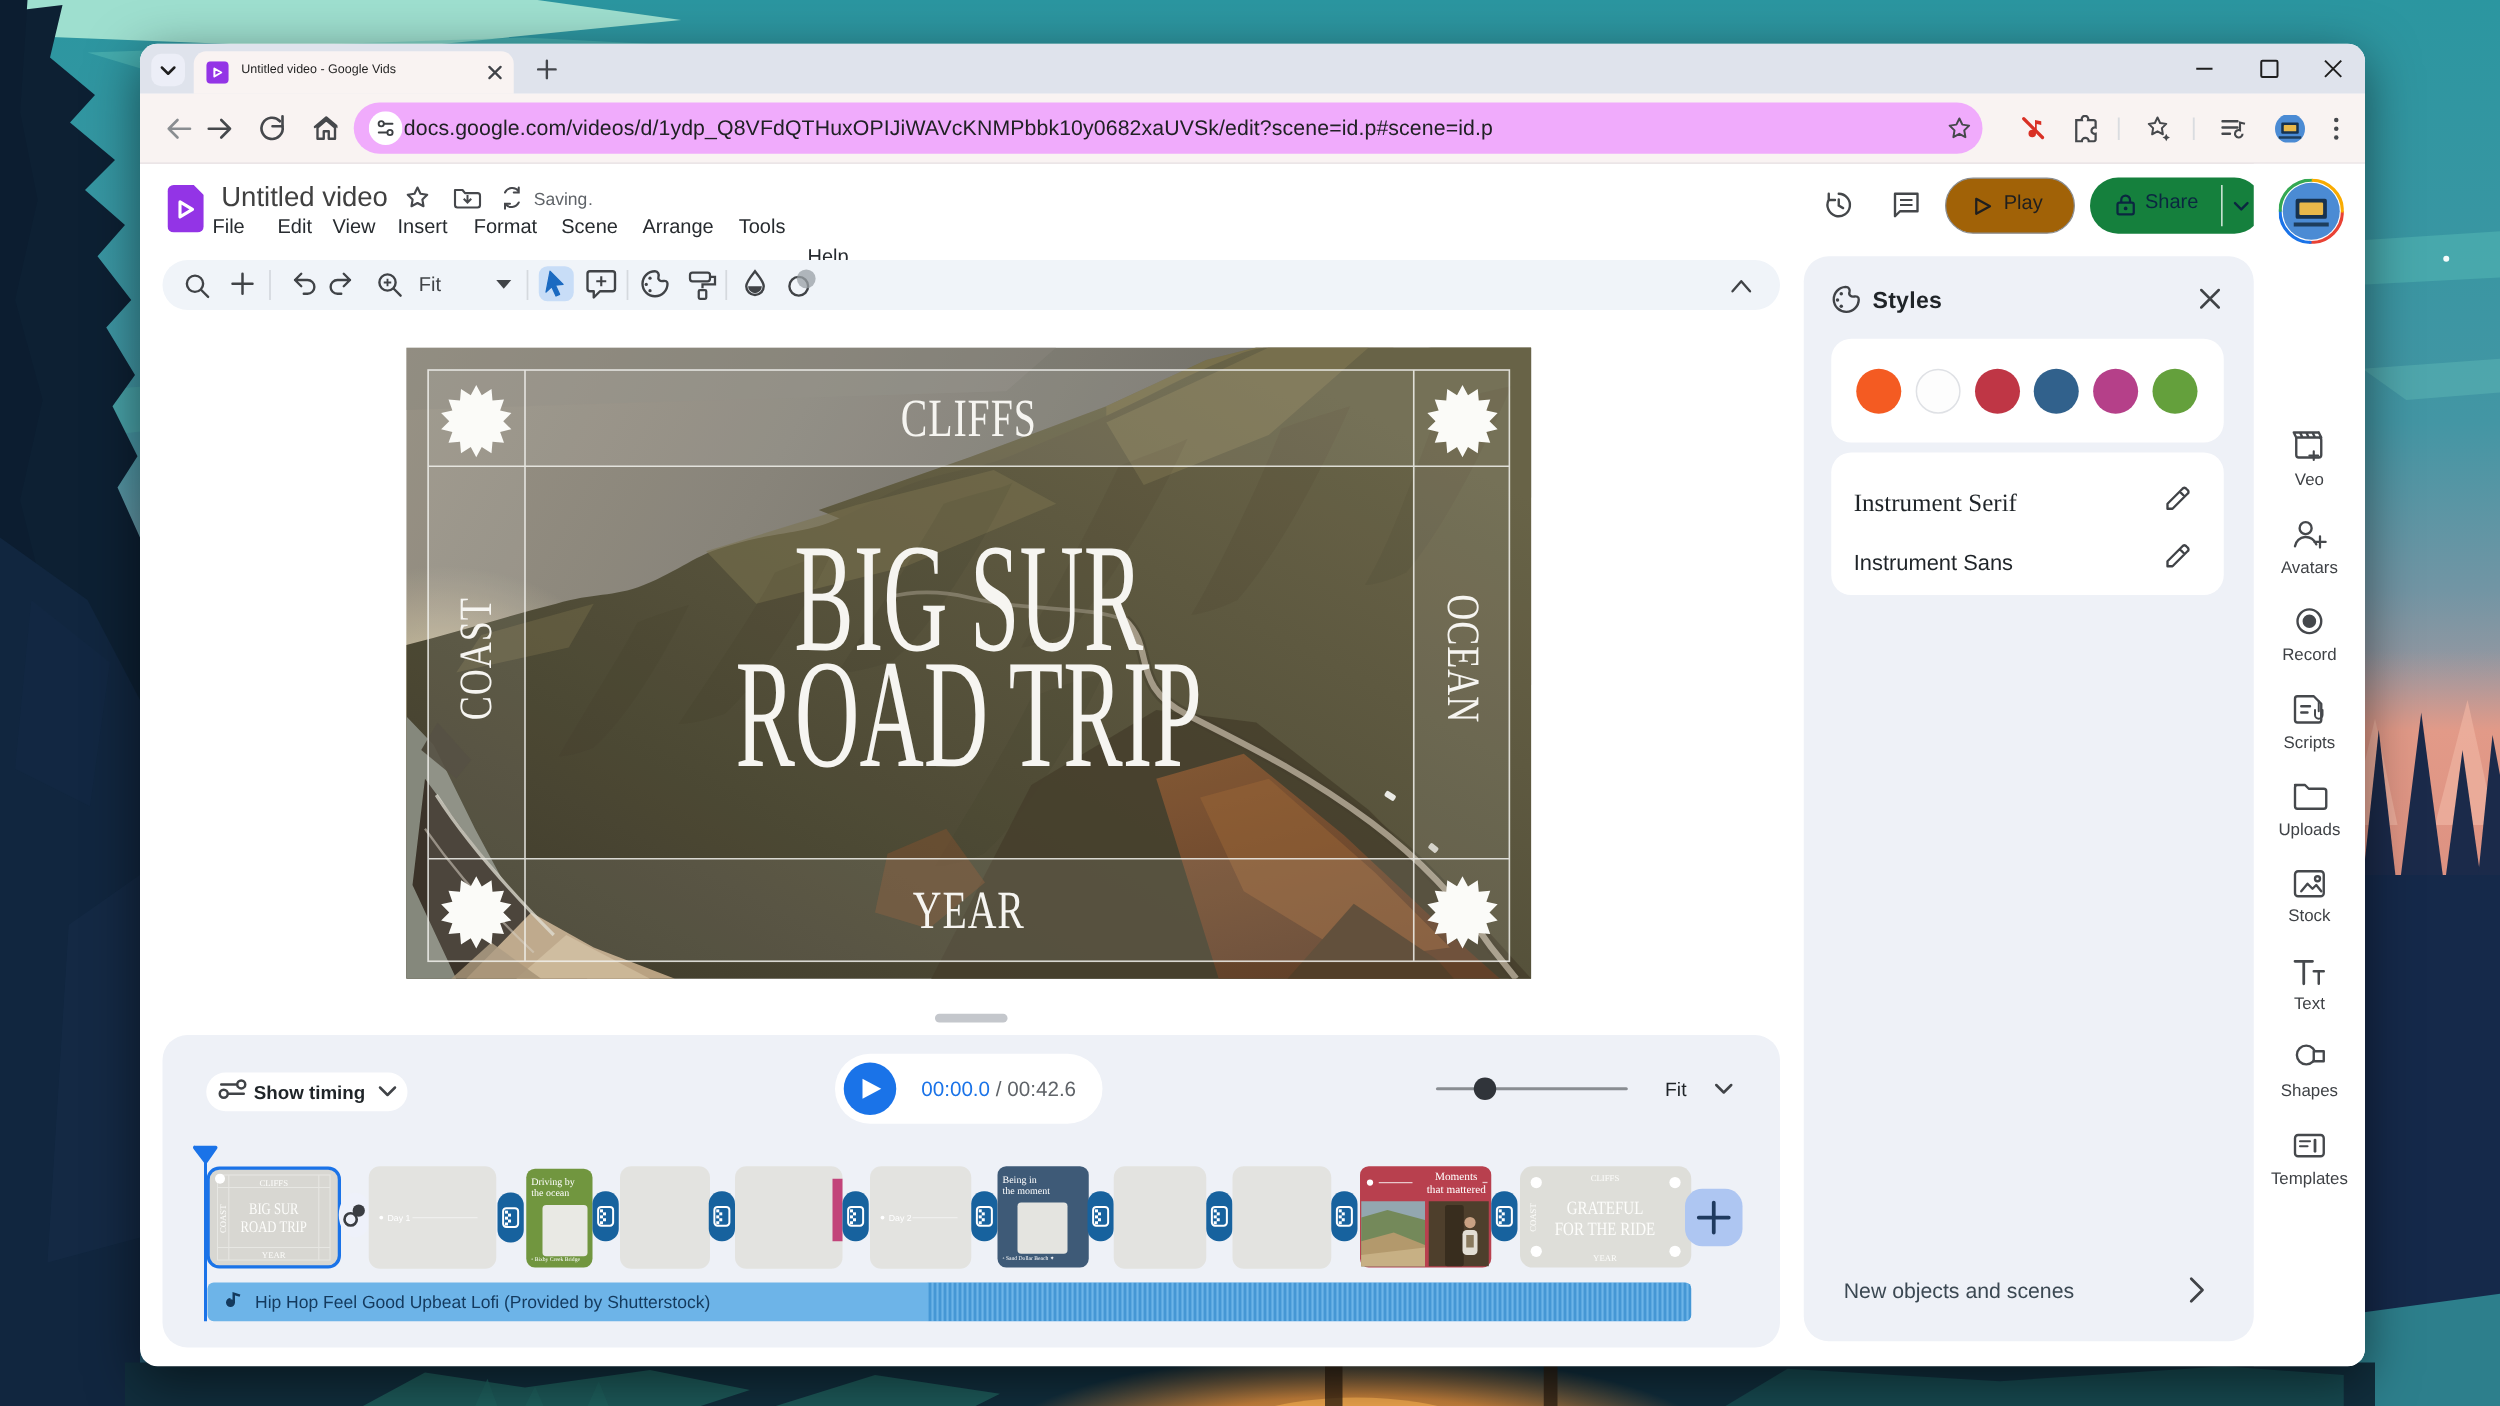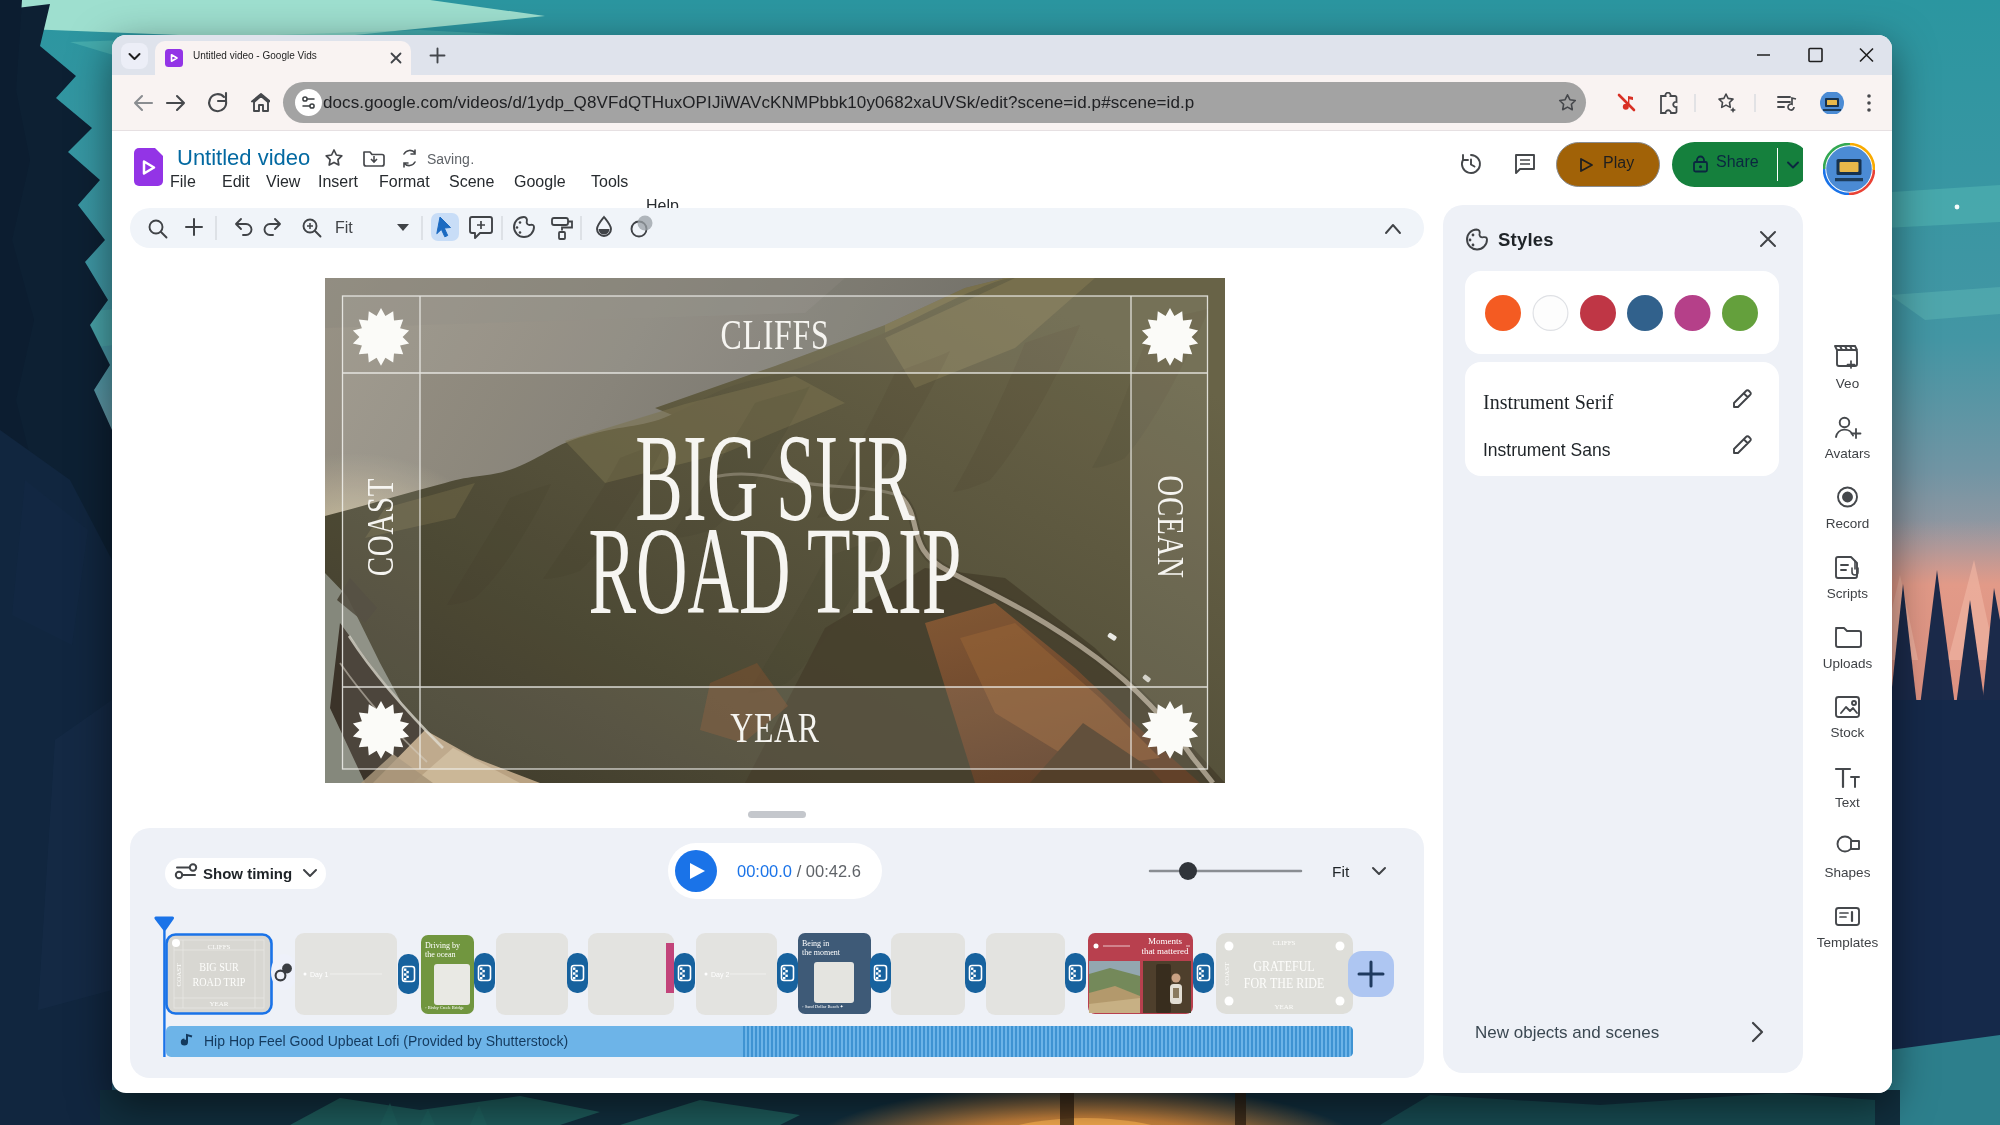--- a/index.html
+++ b/index.html
@@ -7,21 +7,21 @@
 #desktop { position:absolute; left:0; top:0; width:2000px; height:1125px; }
 #window { position:absolute; left:112px; top:35px; width:1780px; height:1058px;
   border-radius:14px; overflow:hidden; background:#fff; box-shadow:0 12px 42px rgba(0,0,0,.5); }
 
 #tabstrip { position:absolute; left:0; top:0; width:1780px; height:40px; background:#dfe3ec; }
 #tabchev { position:absolute; left:9px; top:8px; width:27px; height:26px; border-radius:8px; background:#eceef7; }
 #tab { position:absolute; left:43px; top:6px; width:256px; height:34px; background:#f9f3f2; border-radius:10px 10px 0 0; }
 #tabtitle { position:absolute; left:38px; top:9px; font-size:10px; color:#1f1f1f; white-space:nowrap; }
 
 #btoolbar { position:absolute; left:0; top:40px; width:1780px; height:56px; background:#f9f3f2; border-bottom:1px solid #e6e0e2; }
-#urlpill { position:absolute; left:171px; top:7px; width:1303px; height:41px; background:#a3a3a3; border-radius:21px; }
+#urlpill { position:absolute; left:171px; top:7px; width:1303px; height:41px; background:#f0abfc; border-radius:21px; }
 #urltext { position:absolute; left:40px; top:11px; font-size:17px; color:#202124; white-space:nowrap; letter-spacing:0.1px;}
 
 #app { position:absolute; left:0; top:0; width:1780px; height:1058px; }
 .menu { position:absolute; top:138px; font-size:16px; color:#272b2f; }
 #apptoolbar { position:absolute; left:18px; top:173px; width:1294px; height:40px; background:#f0f4f9; border-radius:20px; }
 
 #canvas { position:absolute; left:213px; top:243px; width:900px; height:505px; }
 #handle { position:absolute; left:636px; top:776px; width:58px; height:7px; border-radius:4px; background:#c4c7cc; }
 
 #timeline { position:absolute; left:18px; top:793px; width:1294px; height:250px; background:#eef1f7; border-radius:20px; }
@@ -176,36 +176,36 @@
         <circle cx="253" cy="18" r="1.8" fill="#46484c"></circle>
     </svg>
   </div>
 
   <div id="app">
 
     <svg style="position:absolute;left:22px;top:113px" width="29" height="38" viewBox="0 0 29 38">
       <path d="M0 5 a5 5 0 0 1 5-5 H21 L29 8 V33 a5 5 0 0 1 -5 5 H5 a5 5 0 0 1 -5-5 Z" fill="#9334e6"></path>
       <path d="M10 13.5 L20 19.5 L10 25.5 Z" fill="none" stroke="#fff" stroke-width="2.5" stroke-linejoin="round"></path>
     </svg>
-    <div style="position:absolute;left:65px;top:110px;font-size:22px;color:#0369a1;">Untitled video</div>
+    <div style="position:absolute;left:65px;top:110px;font-size:22px;color:#404040;">Untitled video</div>
     <svg style="position:absolute;left:212px;top:113px" width="150" height="21" viewBox="0 0 150 21">
       <path d="M10 2 l2.4 5 5.4 .8 -3.9 3.8 .9 5.4 -4.8 -2.6 -4.8 2.6 .9 -5.4 -3.9 -3.8 5.4 -.8 Z" fill="none" stroke="#46484c" stroke-width="1.7" stroke-linejoin="round"></path>
       <path d="M40 4 h6 l2 2.5 h10 a2 2 0 0 1 2 2 V16 a2 2 0 0 1 -2 2 h-16 a2 2 0 0 1 -2-2 Z" fill="none" stroke="#46484c" stroke-width="1.7" stroke-linejoin="round"></path>
       <path d="M50 8 v6 M47 11 l3 3 3-3" stroke="#46484c" stroke-width="1.6" fill="none"></path>
       <path d="M80 6 a6.5 6.5 0 0 1 11 -1 M91 2 v4 h-4 M91 14 a6.5 6.5 0 0 1 -11 1 M80 19 v-4 h4" stroke="#46484c" stroke-width="1.6" fill="none" stroke-linecap="round"></path>
       <text x="103" y="16" font-size="14" fill="#5f6368">Saving…</text>
     </svg>
 
     <div class="menu" style="left:58px;">File</div>
     <div class="menu" style="left:110px;">Edit</div>
     <div class="menu" style="left:154px;">View</div>
     <div class="menu" style="left:206px;">Insert</div>
     <div class="menu" style="left:267px;">Format</div>
     <div class="menu" style="left:337px;">Scene</div>
-    <div class="menu" style="left:402px;">Google</div>
+    <div class="menu" style="left:402px;">Arrange</div>
     <div class="menu" style="left:479px;">Tools</div>
     <div class="menu" style="left:534px;margin-top:24px;">Help</div>
 
     <svg style="position:absolute;left:1347px;top:117px" width="24" height="24" viewBox="0 0 24 24">
         <path d="M12 3 a9 9 0 1 1 -8.2 5.2 M4 3 v5 h5" fill="none" stroke="#44474a" stroke-width="1.9" stroke-linecap="round" stroke-linejoin="round"></path>
         <path d="M12 7.5 V12.5 L15.5 14.5" stroke="#44474a" stroke-width="1.9" fill="none" stroke-linecap="round"></path>
       </svg>
     <svg style="position:absolute;left:1401px;top:117px" width="24" height="24" viewBox="0 0 24 24">
         <path d="M3 3 h18 v14 h-14 l-4 4 Z" fill="none" stroke="#44474a" stroke-width="1.9" stroke-linejoin="round"></path>
         <path d="M7 8 h10 M7 12 h10" stroke="#44474a" stroke-width="1.7"></path>

